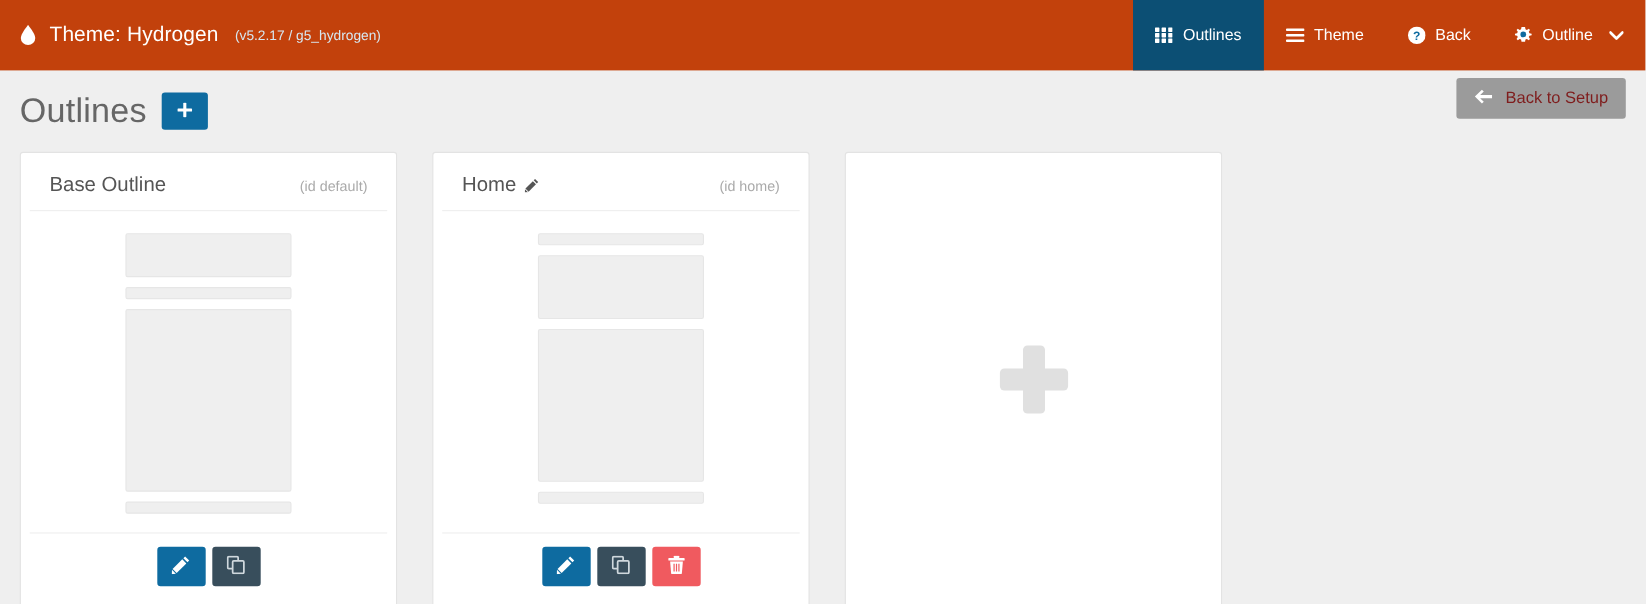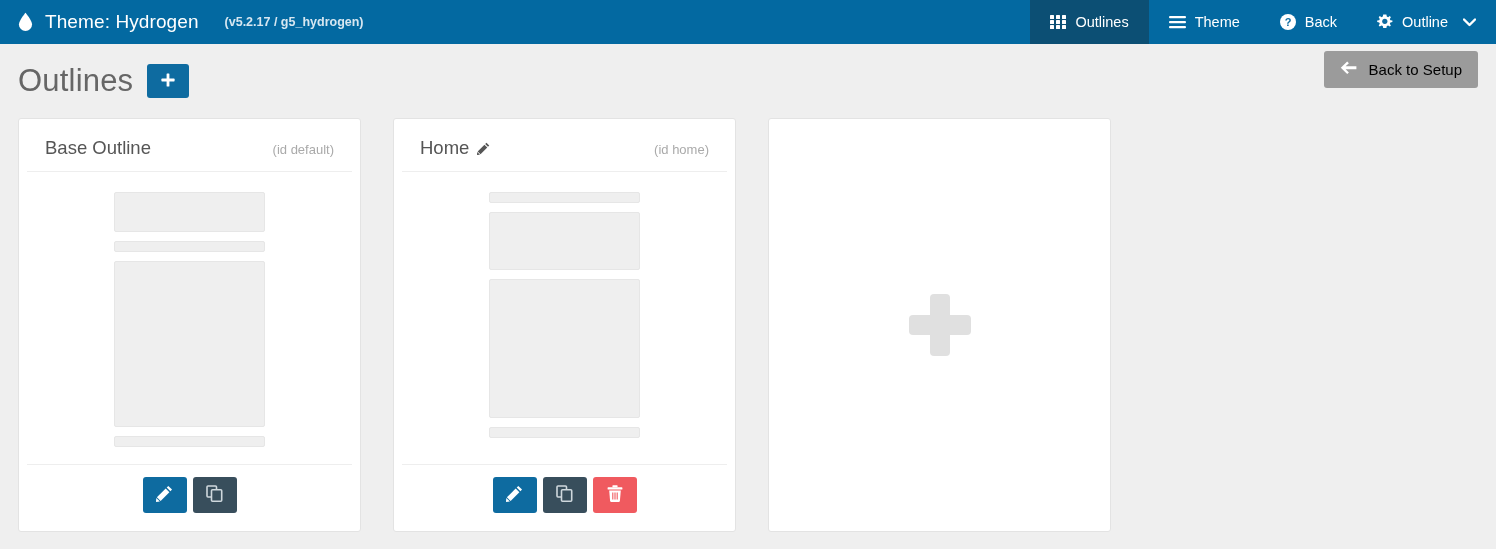--- a/index.html
+++ b/index.html
@@ -10,22 +10,22 @@
     width: 1496px;
     height: 549px;
     background: #efefef;
     font-family: "Liberation Sans", sans-serif;
     color: #666;
     overflow: hidden;
   }
 
   
   .topbar {
-    height: 44px;
-    background: #0369a1;
+    height: 64px;
+    background: #c2410c;
     display: flex;
     align-items: stretch;
     justify-content: space-between;
     color: #ffffff;
   }
   .brand {
     display: flex;
     align-items: center;
     padding-left: 16px;
     gap: 11px;
@@ -39,22 +39,22 @@
   }
   .brand-title {
     font-size: 19px;
     font-weight: normal;
     color: #ffffff;
     letter-spacing: .1px;
   }
   .brand-version {
     font-size: 12.5px;
     color: #d7e7f1;
-    margin-left: 15px;
-    font-weight: bold;
+    margin-left: 4px;
+    font-weight: normal;
   }
 
   .topnav {
     display: flex;
     align-items: stretch;
   }
   .navitem {
     display: flex;
     align-items: center;
     gap: 9px;
@@ -103,21 +103,21 @@
     align-items: center;
     justify-content: center;
     cursor: pointer;
   }
   .back-btn {
     position: absolute;
     right: 18px;
     top: 7px;
     height: 37px;
     background: #9b9b9b;
-    color: #000000;
+    color: #7f1d1d;
     border: none;
     border-radius: 3px;
     padding: 0 16px;
     display: flex;
     align-items: center;
     gap: 12px;
     font-size: 15px;
     cursor: pointer;
   }
 

